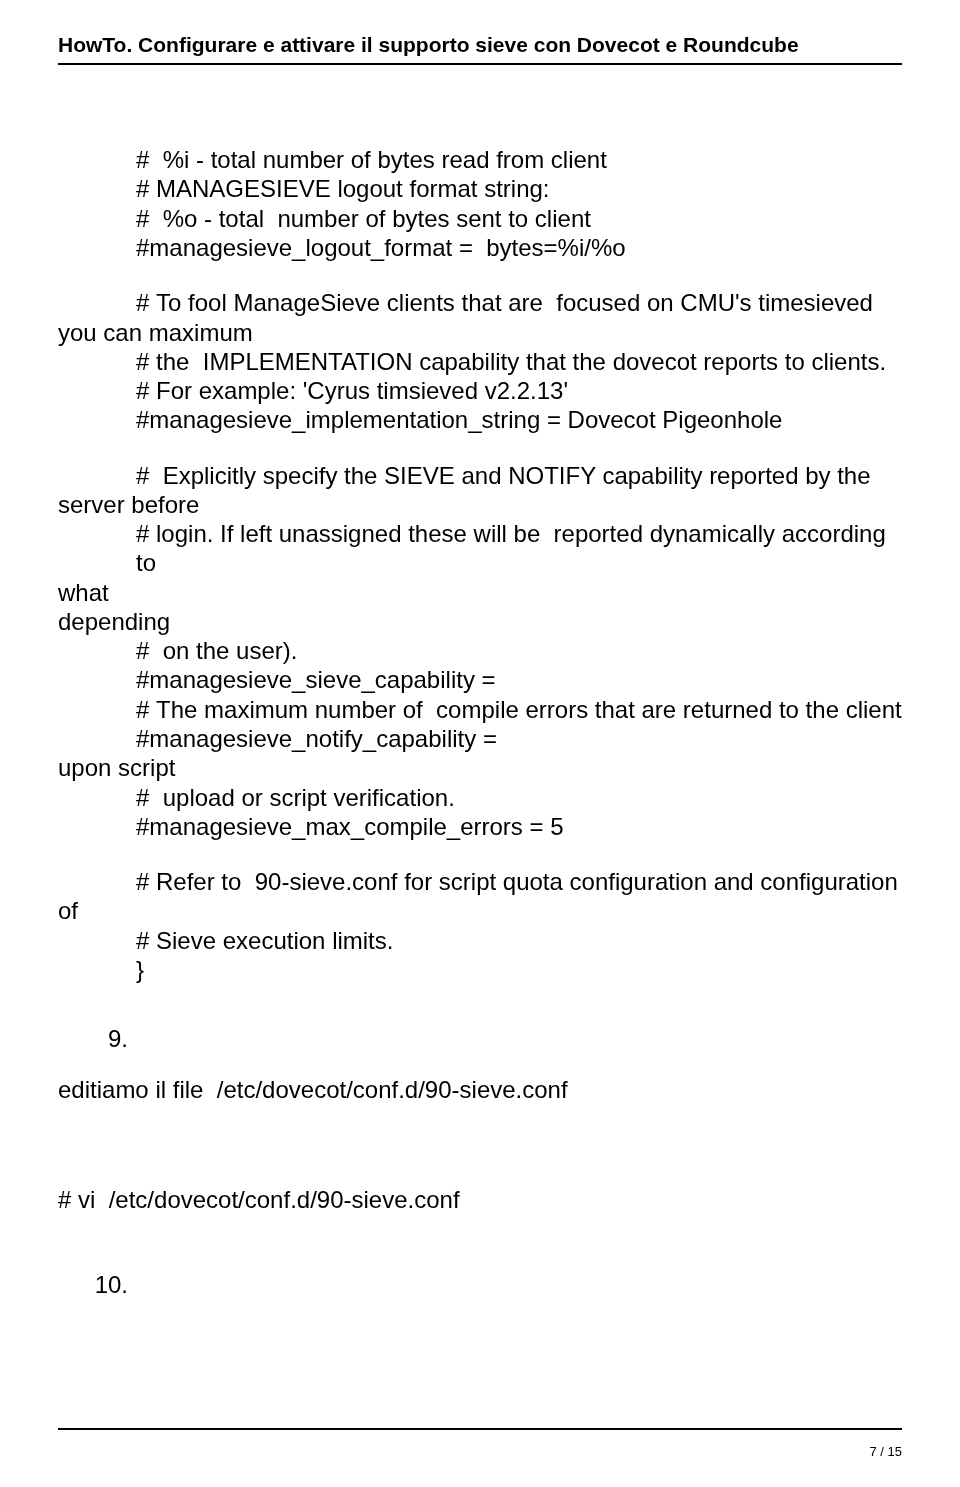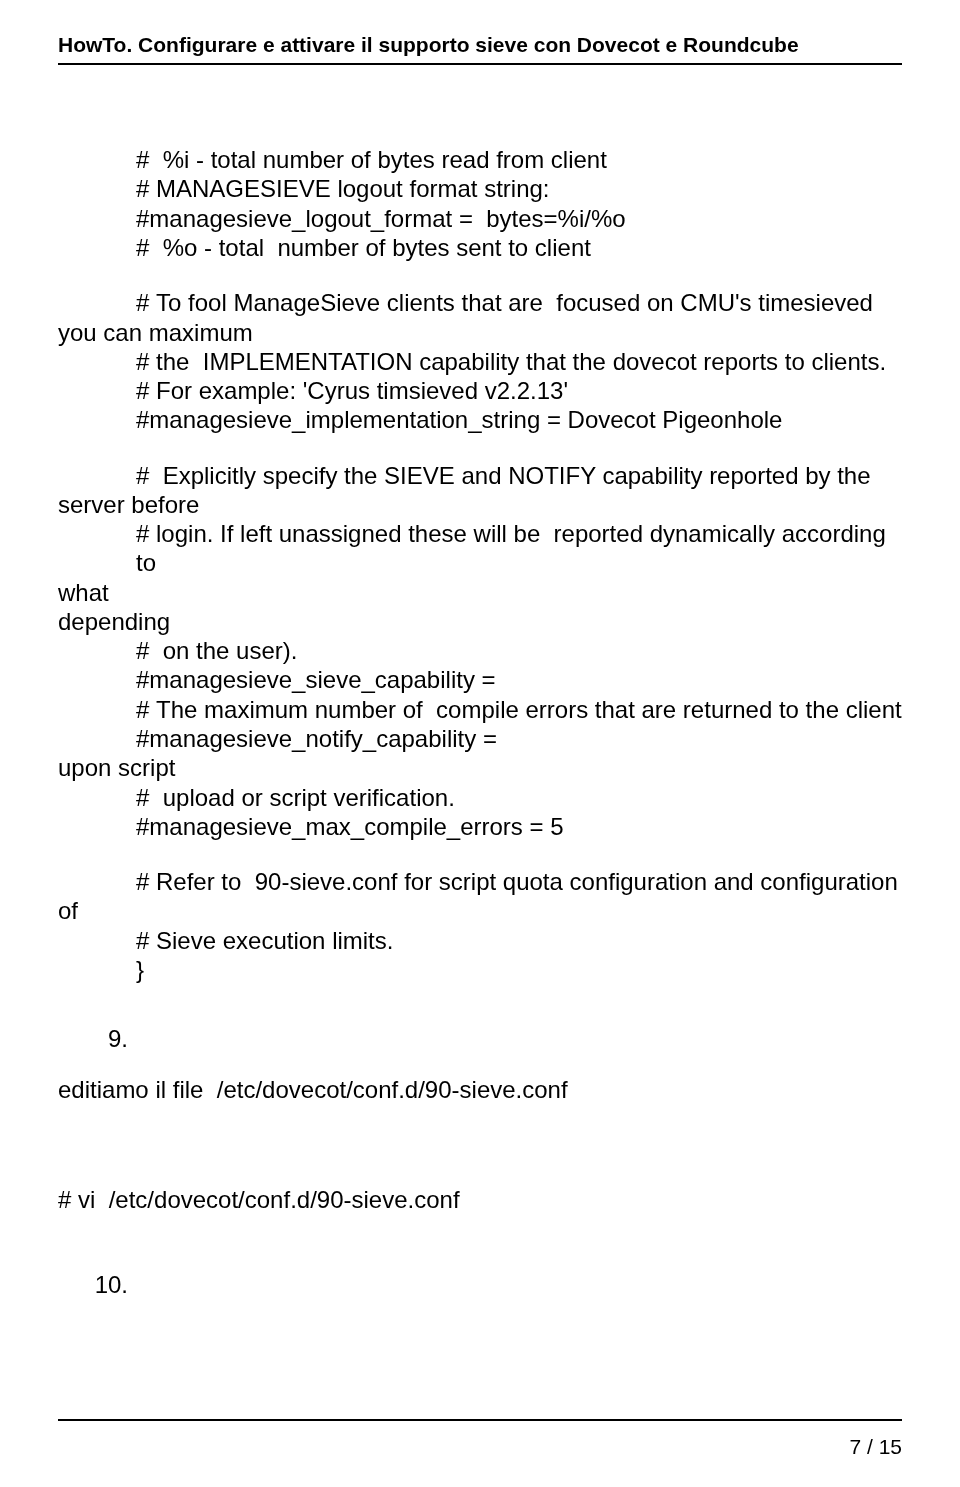--- a/index.html
+++ b/index.html
@@ -47,21 +47,21 @@
     right: 58px;
     bottom: 28px;
   }
   .rule-bottom {
     border: 0;
     border-top: 2px solid #000;
     margin: 0;
   }
   .pagenum {
     text-align: right;
-    font-size: 21px;
+    font-size: 13px;
     margin-top: 14px;
   }
   .ci0 {} 
   .ci1 { padding-left: 78px; } 
   .ol-row { padding-left: 30px; }
   .after-body-gap { height: 40px; }
 </style>
 </head>
 <body>
 
@@ -71,22 +71,22 @@
     <span>HowTo. Configurare e attivare il supporto sieve con Dovecot e Roundcube</span>
   </div>
   <hr class="rule-top">
 
   <div class="content">
 
     <div style="height:40px"></div>
 
     <div class="ci1">#&nbsp; %i - total number of bytes read from client</div>
     <div class="ci1">#&nbsp;MANAGESIEVE logout format string:</div>
+    <div class="ci1">#&nbsp; %o - total&nbsp; number of bytes sent to client</div>
     <div class="ci1">#managesieve_logout_format =&nbsp; bytes=%i/%o</div>
-    <div class="ci1">#&nbsp; %o - total&nbsp; number of bytes sent to client</div>
 
     <div class="para-gap"></div>
 
     <div class="ci1">#&nbsp;To fool ManageSieve clients that are&nbsp; focused on CMU's timesieved</div>
     <div class="ci0">you can maximum</div>
     <div class="ci1">#&nbsp;the&nbsp; IMPLEMENTATION capability that the dovecot reports to clients.</div>
     <div class="ci1">#&nbsp;For example: 'Cyrus timsieved v2.2.13'</div>
     <div class="ci1">#managesieve_implementation_string = Dovecot Pigeonhole</div>
 
     <div class="para-gap"></div>

